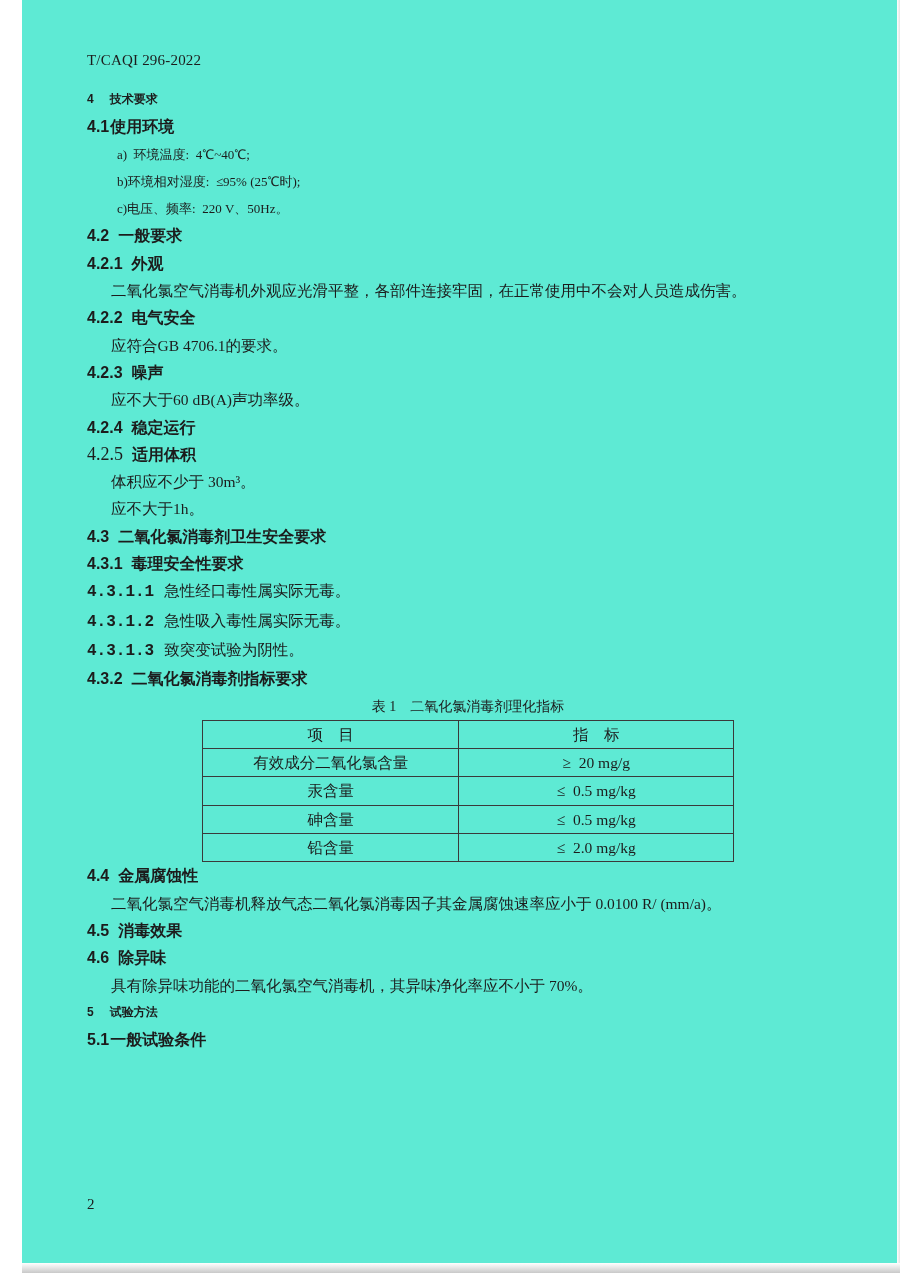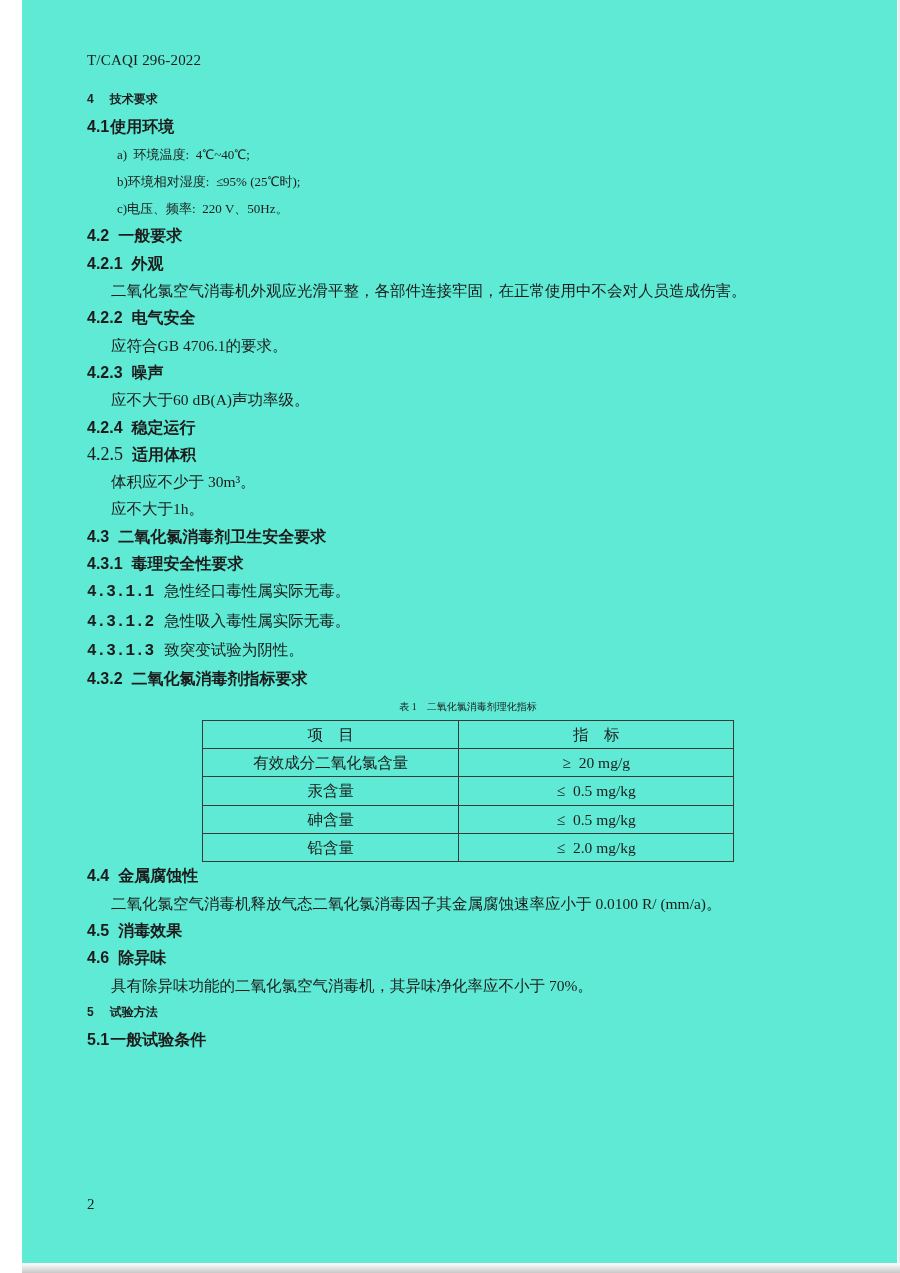--- a/index.html
+++ b/index.html
@@ -48,21 +48,21 @@
   }
   .list-p{
     font-size:13px;padding-left:30px;
   }
   .clause{font-size:15.5px;}
   .clause .cnum{
     font-family:Liberation Mono, monospace;font-weight:700;font-size:16px;
     margin-right:10px;
   }
   .tbl-caption{
-    font-size:10px;text-align:center;
+    font-size:14px;text-align:center;
     margin-left:115px !important;width:532px;
   }
   table.tbl1{
     border-collapse:collapse;
     margin-left:115px;width:532px;
     table-layout:fixed;
   }
   table.tbl1 td,table.tbl1 th{
     border:1px solid #3a3a3a;
     height:27px;padding:0 4px;

